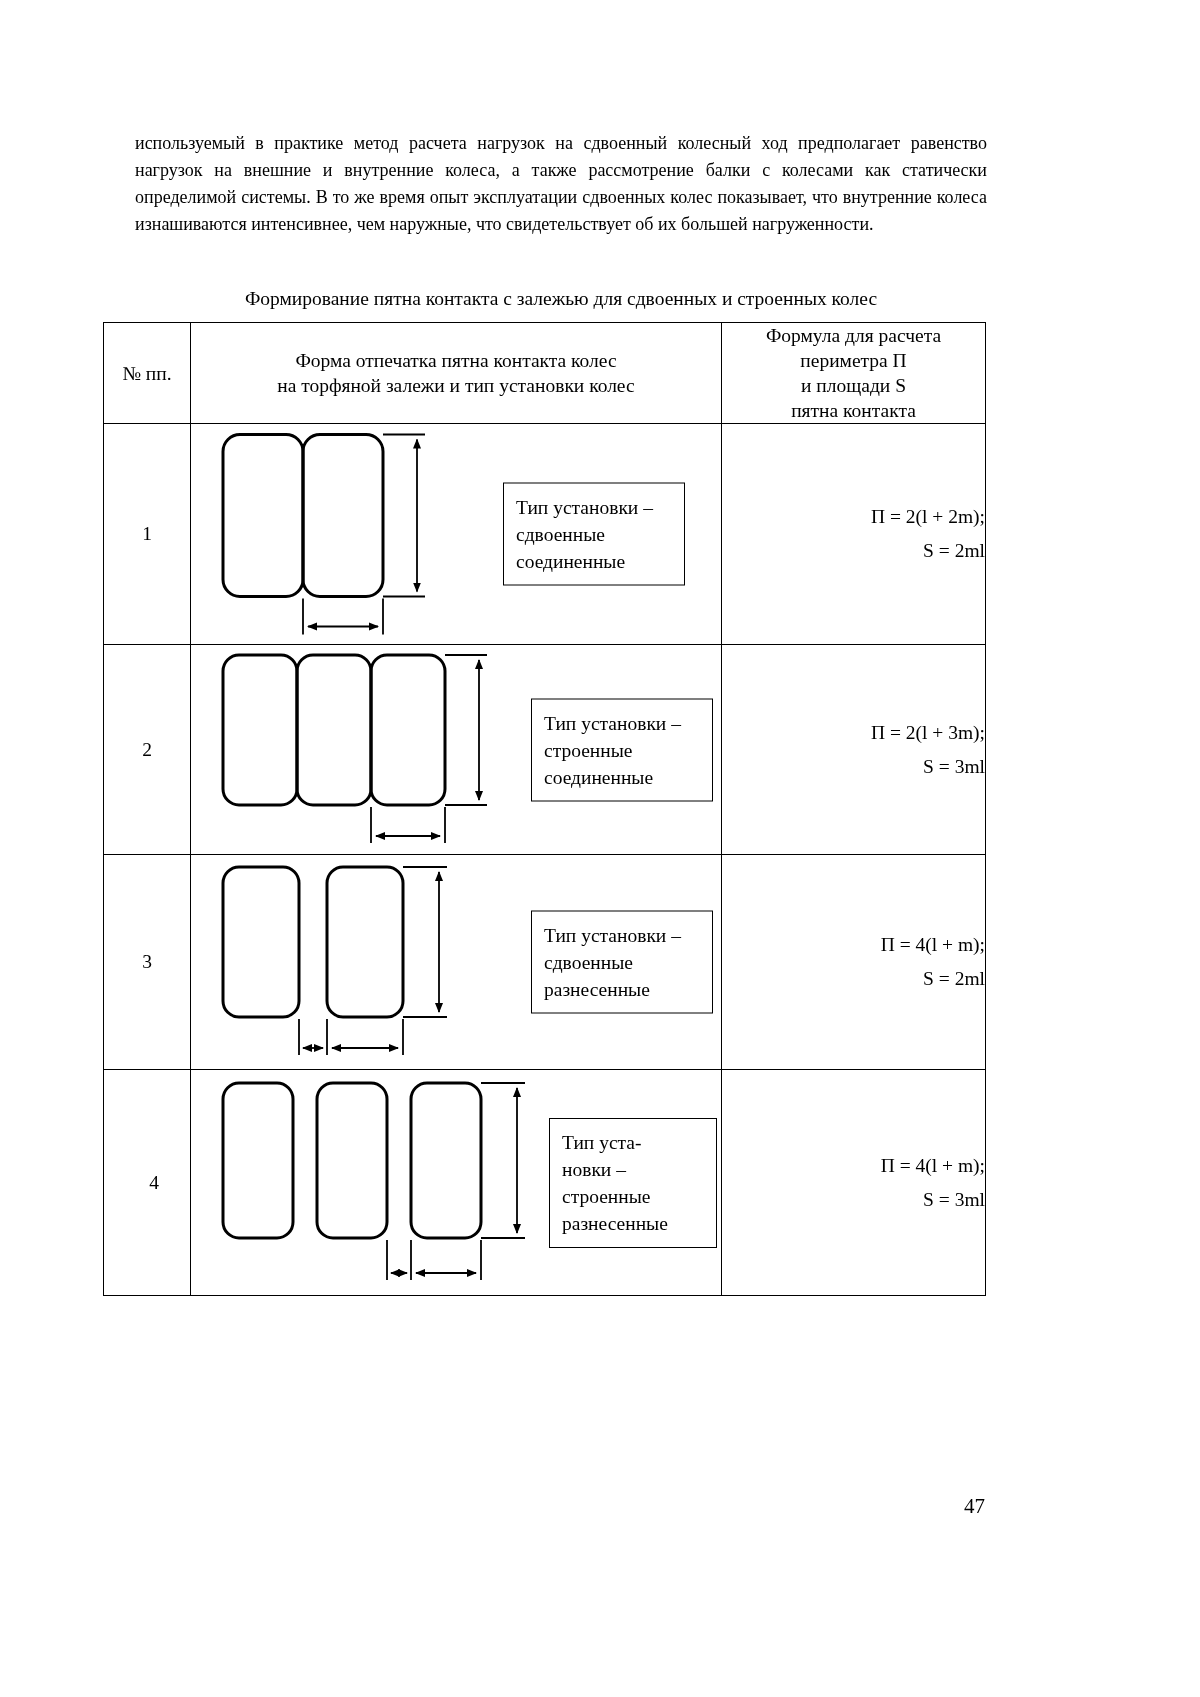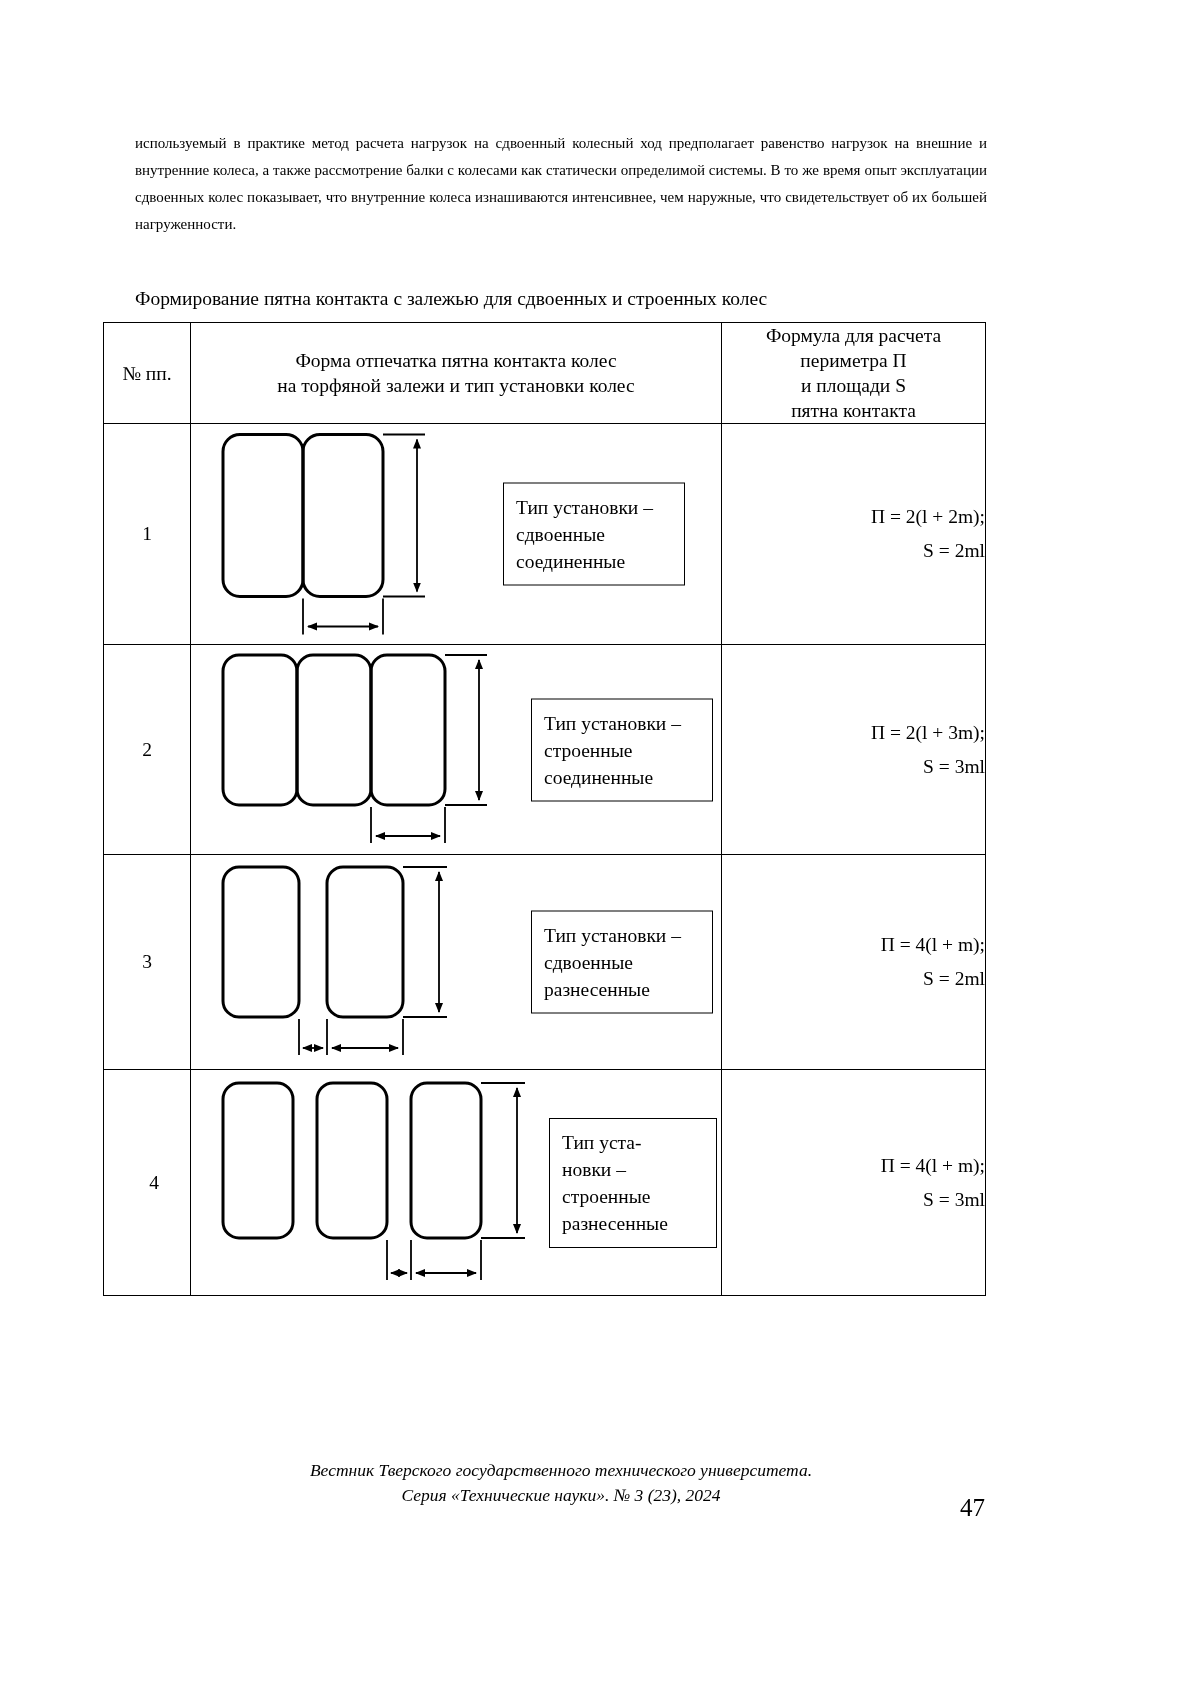--- a/index.html
+++ b/index.html
@@ -5,25 +5,25 @@
   * { margin:0; padding:0; box-sizing:border-box; }
   html, body { background:#ffffff; }
   .page {
     position:relative; width:1200px; height:1697px; margin:0 auto;
     background:#ffffff; color:#000;
     font-family:"Liberation Serif", serif;
     overflow:hidden;
   }
   .intro {
     position:absolute; left:135px; top:130px; width:852px;
-    font-size:15px; line-height:27px; text-align:justify;
+    font-size:18px; line-height:27px; text-align:justify;
   }
   .table-title {
     position:absolute; left:135px; top:288px; width:852px;
-    font-size:19.5px; text-align:left;
+    font-size:19.5px; text-align:center;
   }
   table.ctable {
     position:absolute; left:103px; top:322px;
     border-collapse:collapse; table-layout:fixed;
   }
   table.ctable th, table.ctable td {
     border:1.5px solid #000; vertical-align:middle;
     font-size:19.5px; font-weight:normal;
   }
   col.c-num { width:87px; }
@@ -54,21 +54,21 @@
   }
   .note {
     position:absolute; left:135px; top:1303px; width:852px;
     font-size:19.5px; line-height:27px; text-align:justify;
   }
   .footer {
     position:absolute; left:135px; top:1458px; width:852px;
     text-align:center; font-style:italic; font-size:17.5px; line-height:25px;
   }
   .page-num {
-    position:absolute; right:215px; top:1494px; font-size:25px;
+    position:absolute; right:215px; top:1494px; font-size:21px;
   }
 </style>
 </head>
 <body>
 
 <svg width="0" height="0" style="position:absolute" aria-hidden="true">
   <defs>
     <marker id="arrowhead" viewBox="0 0 10 10" refX="9" refY="5" markerWidth="10" markerHeight="10" orient="auto-start-reverse" markerUnits="userSpaceOnUse">
       <path d="M0,1 L10,5 L0,9 z" fill="#000"></path>
     </marker>
@@ -186,20 +186,16 @@
 строенные
 разнесенные</div>
       </td>
       <td class="formula-cell pre">П = 4(l + m);
 S = 3ml</td>
     </tr>
   </tbody>
     </table>
 
 
-  <div class="footer">
-    <div>Вестник Тверского государственного технического университета.</div>
-    <div>Серия «Технические науки». № 3 (23), 2024</div>
-  </div>
 
   <div class="page-num">47</div>
 
 </div>
 
 </body></html>

